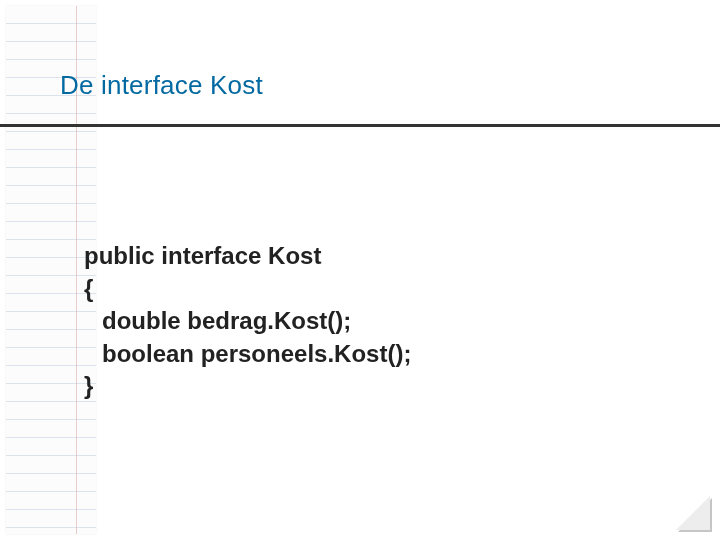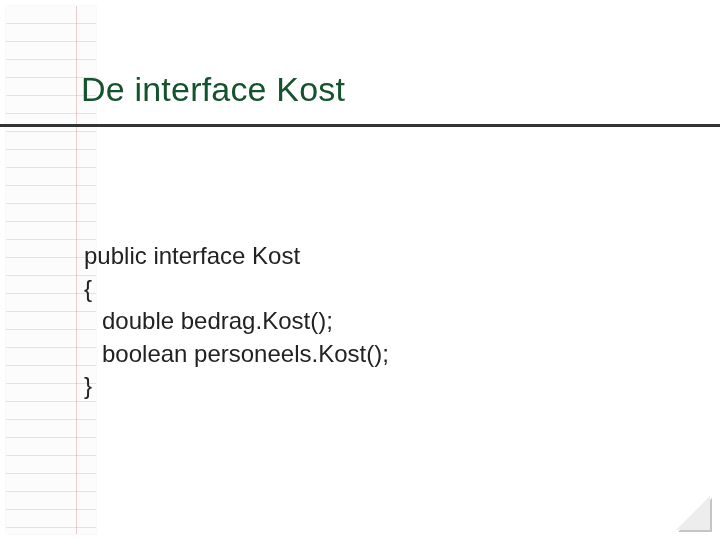--- a/index.html
+++ b/index.html
@@ -32,42 +32,43 @@
       
       repeating-linear-gradient(to bottom,
         rgba(0,0,0,0) 0, rgba(0,0,0,0) 17px,
         rgba(120,150,185,0.45) 17px, rgba(120,150,185,0.45) 18px),
       #fafafa;
     box-shadow: 0 0 2px rgba(0,0,0,0.15);
     opacity: 0.55;
   }
   .title {
     position: absolute;
-    left: 81px;
+    left: 60px;
     top: 70px;
-    font-size: 34px;
-    color: #14532d;
+    font-size: 26px;
+    color: #0369a1;
     letter-spacing: 0.2px;
   }
   .hr-line {
     position: absolute;
     left: 0;
     top: 124px;
     width: 720px;
     height: 3px;
     background: #333;
   }
   .code-block {
     position: absolute;
     left: 84px;
     top: 208px;
     font-size: 24px;
     line-height: 1.35;
     color: #222;
     white-space: pre;
+    font-weight: bold;
   }
   .indent {
     display: inline-block;
     width: 18px;
   }
   .corner {
     position: absolute;
     right: 8px;
     bottom: 8px;
     width: 34px;

